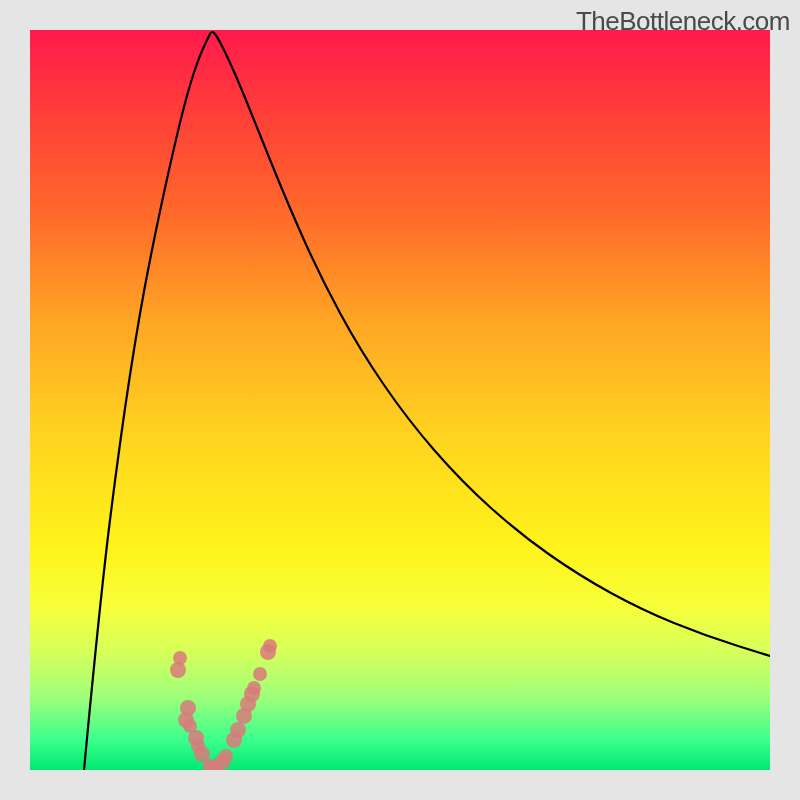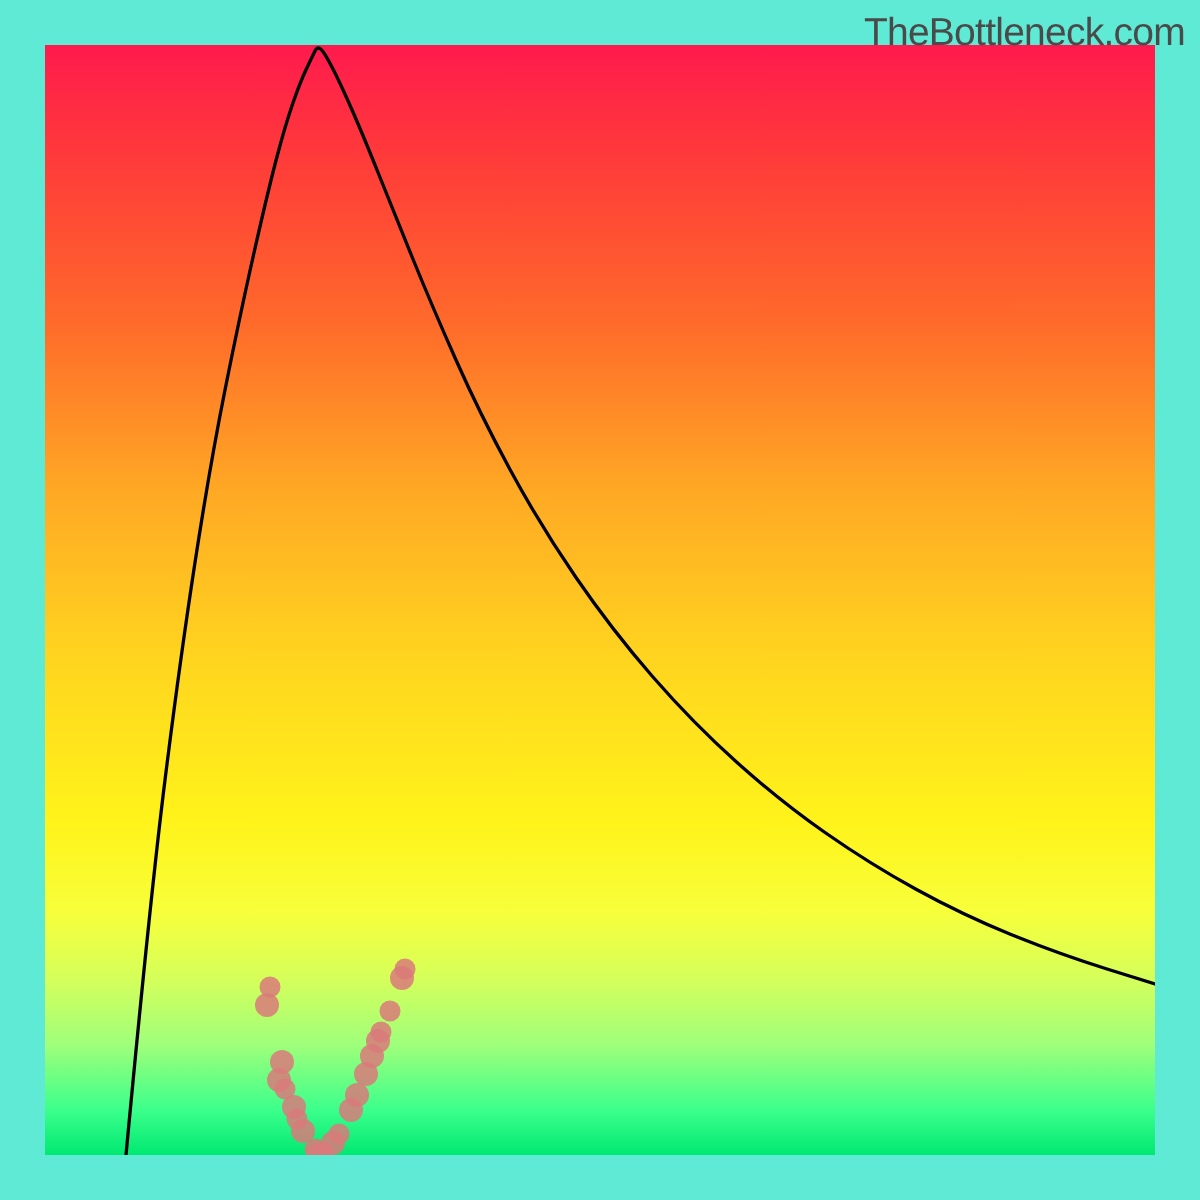--- a/index.html
+++ b/index.html
@@ -10,21 +10,21 @@
     background: #000;
     overflow: hidden;
     font-family: Arial, Helvetica, sans-serif;
   }
   .frame {
     position: absolute;
     left: 0;
     top: 0;
     width: 800px;
     height: 800px;
-    background: #5eead4;
+    background: #e5e5e5;
   }
   .plot {
     position: absolute;
     left: 30px;
     top: 30px;
     width: 740px;
     height: 740px;
     background: linear-gradient(
       to bottom,
       #ff1a4d 0%,

